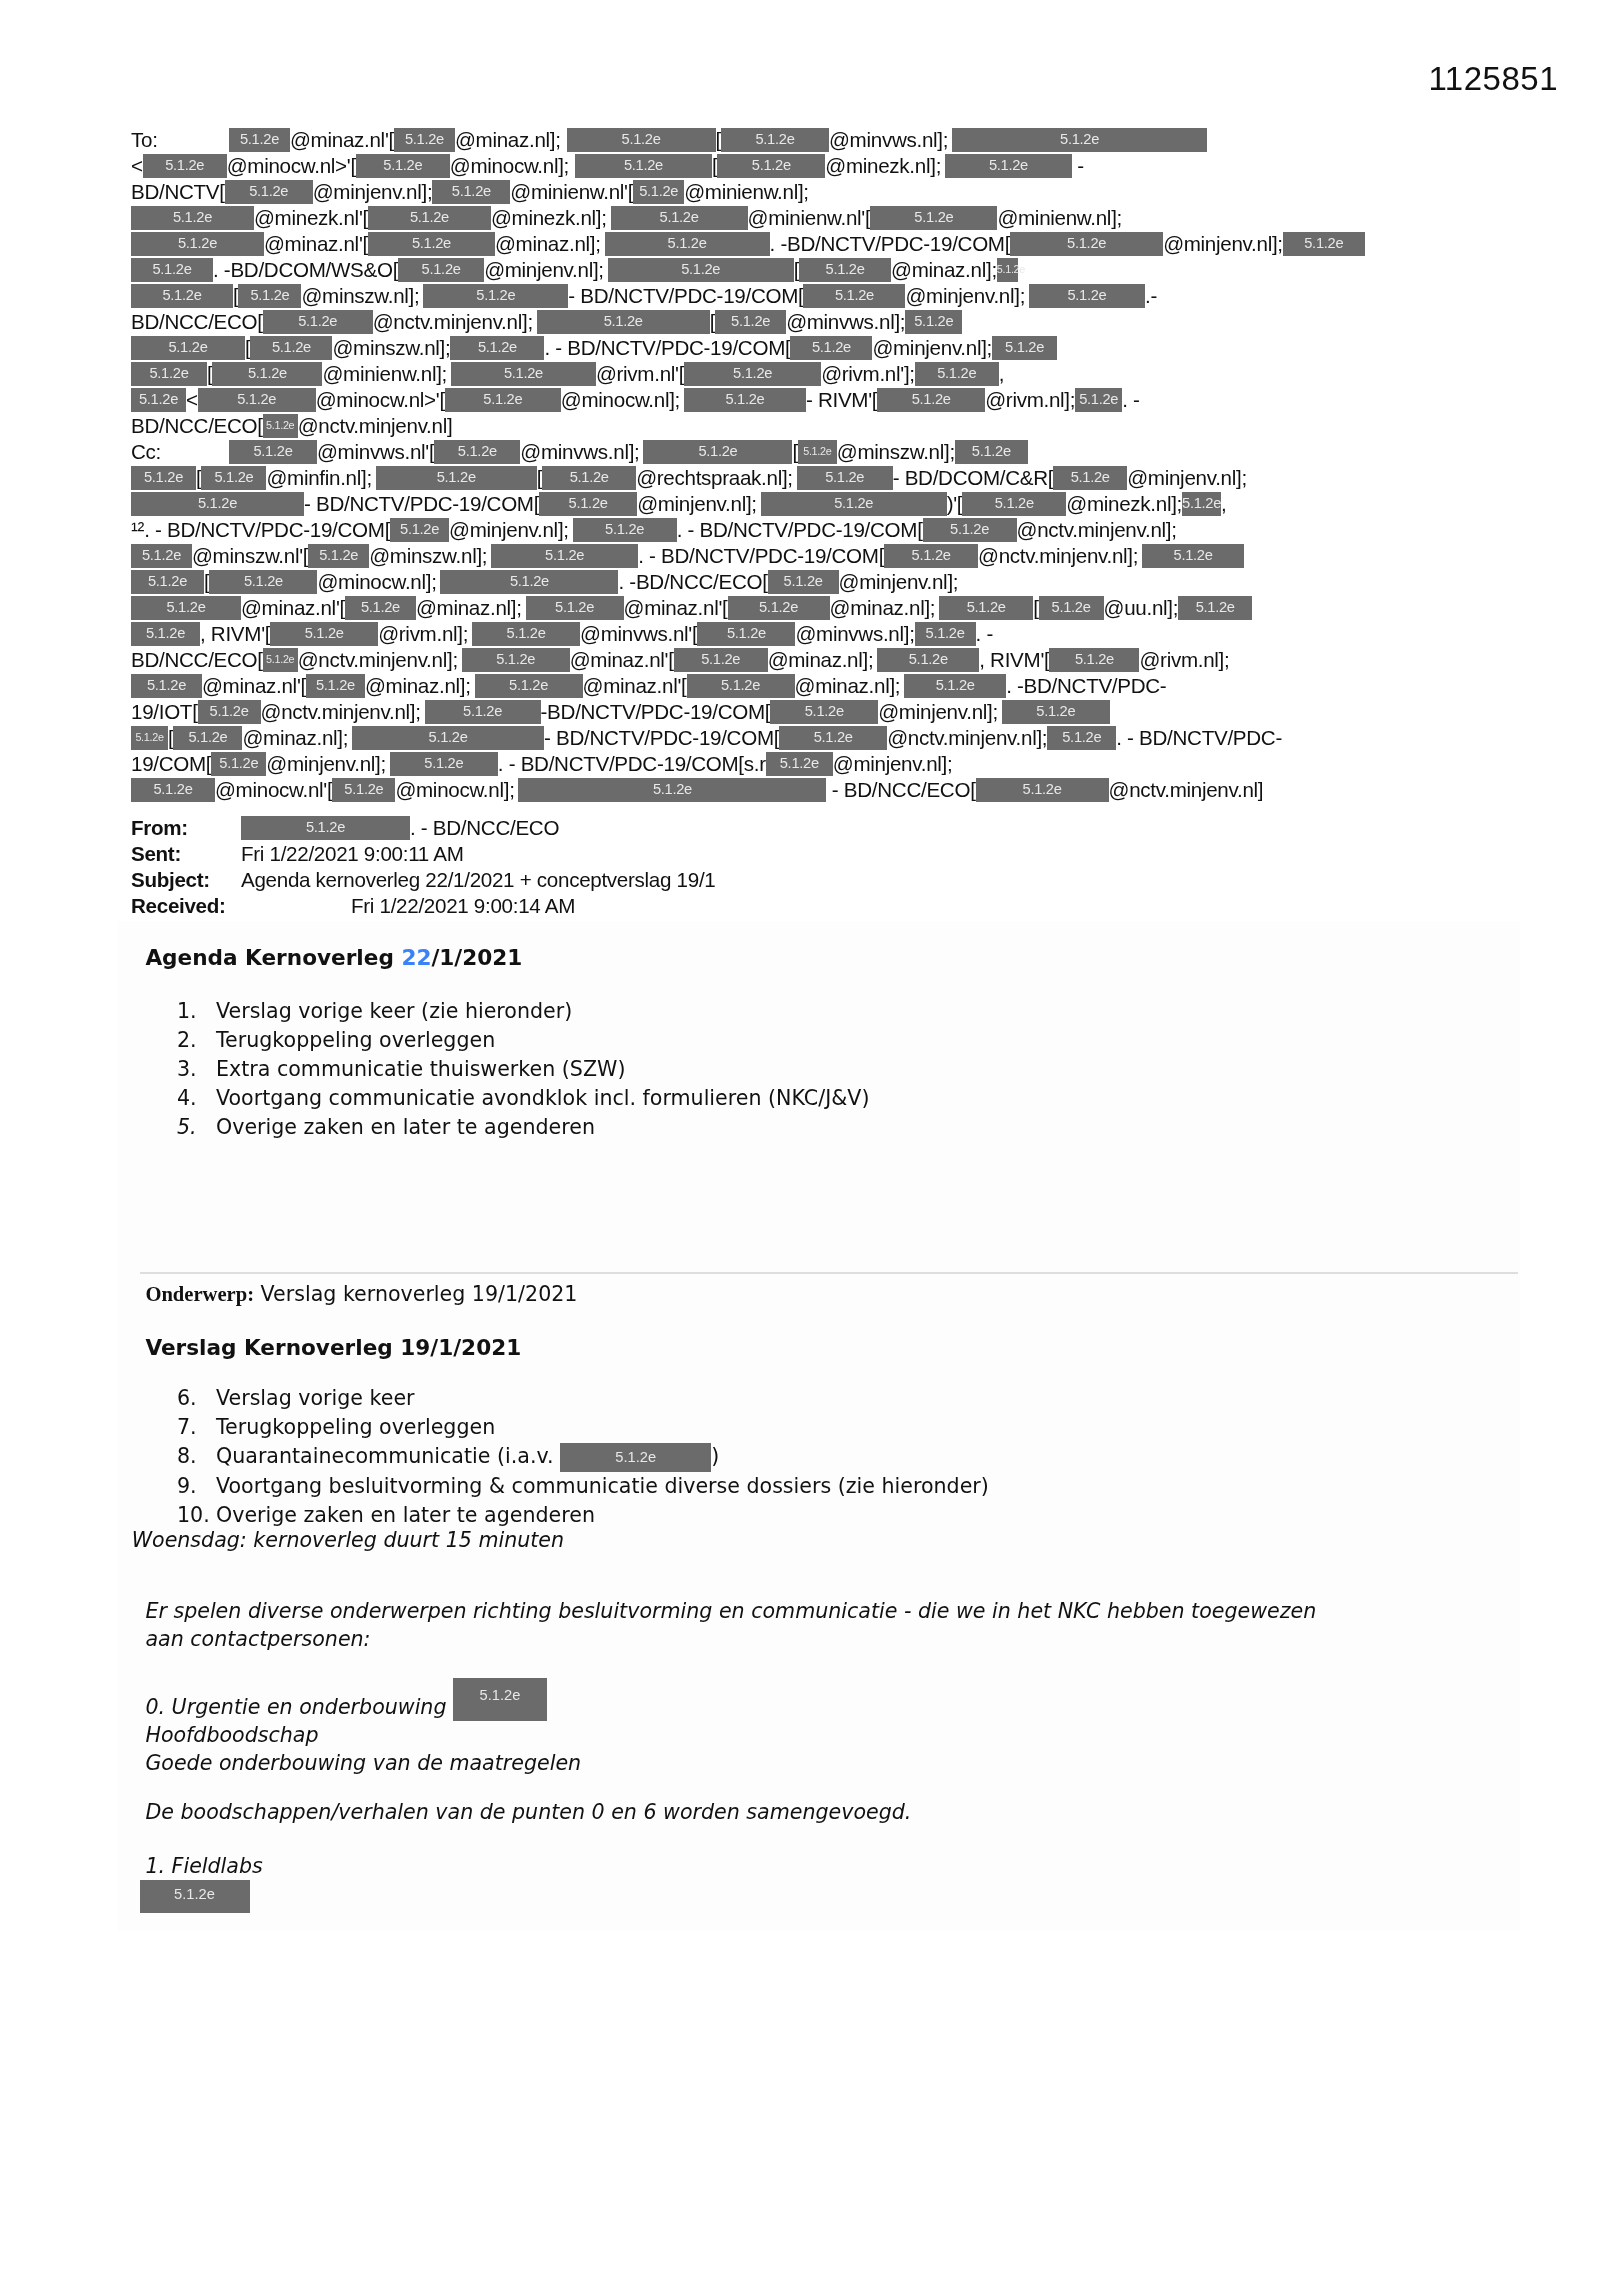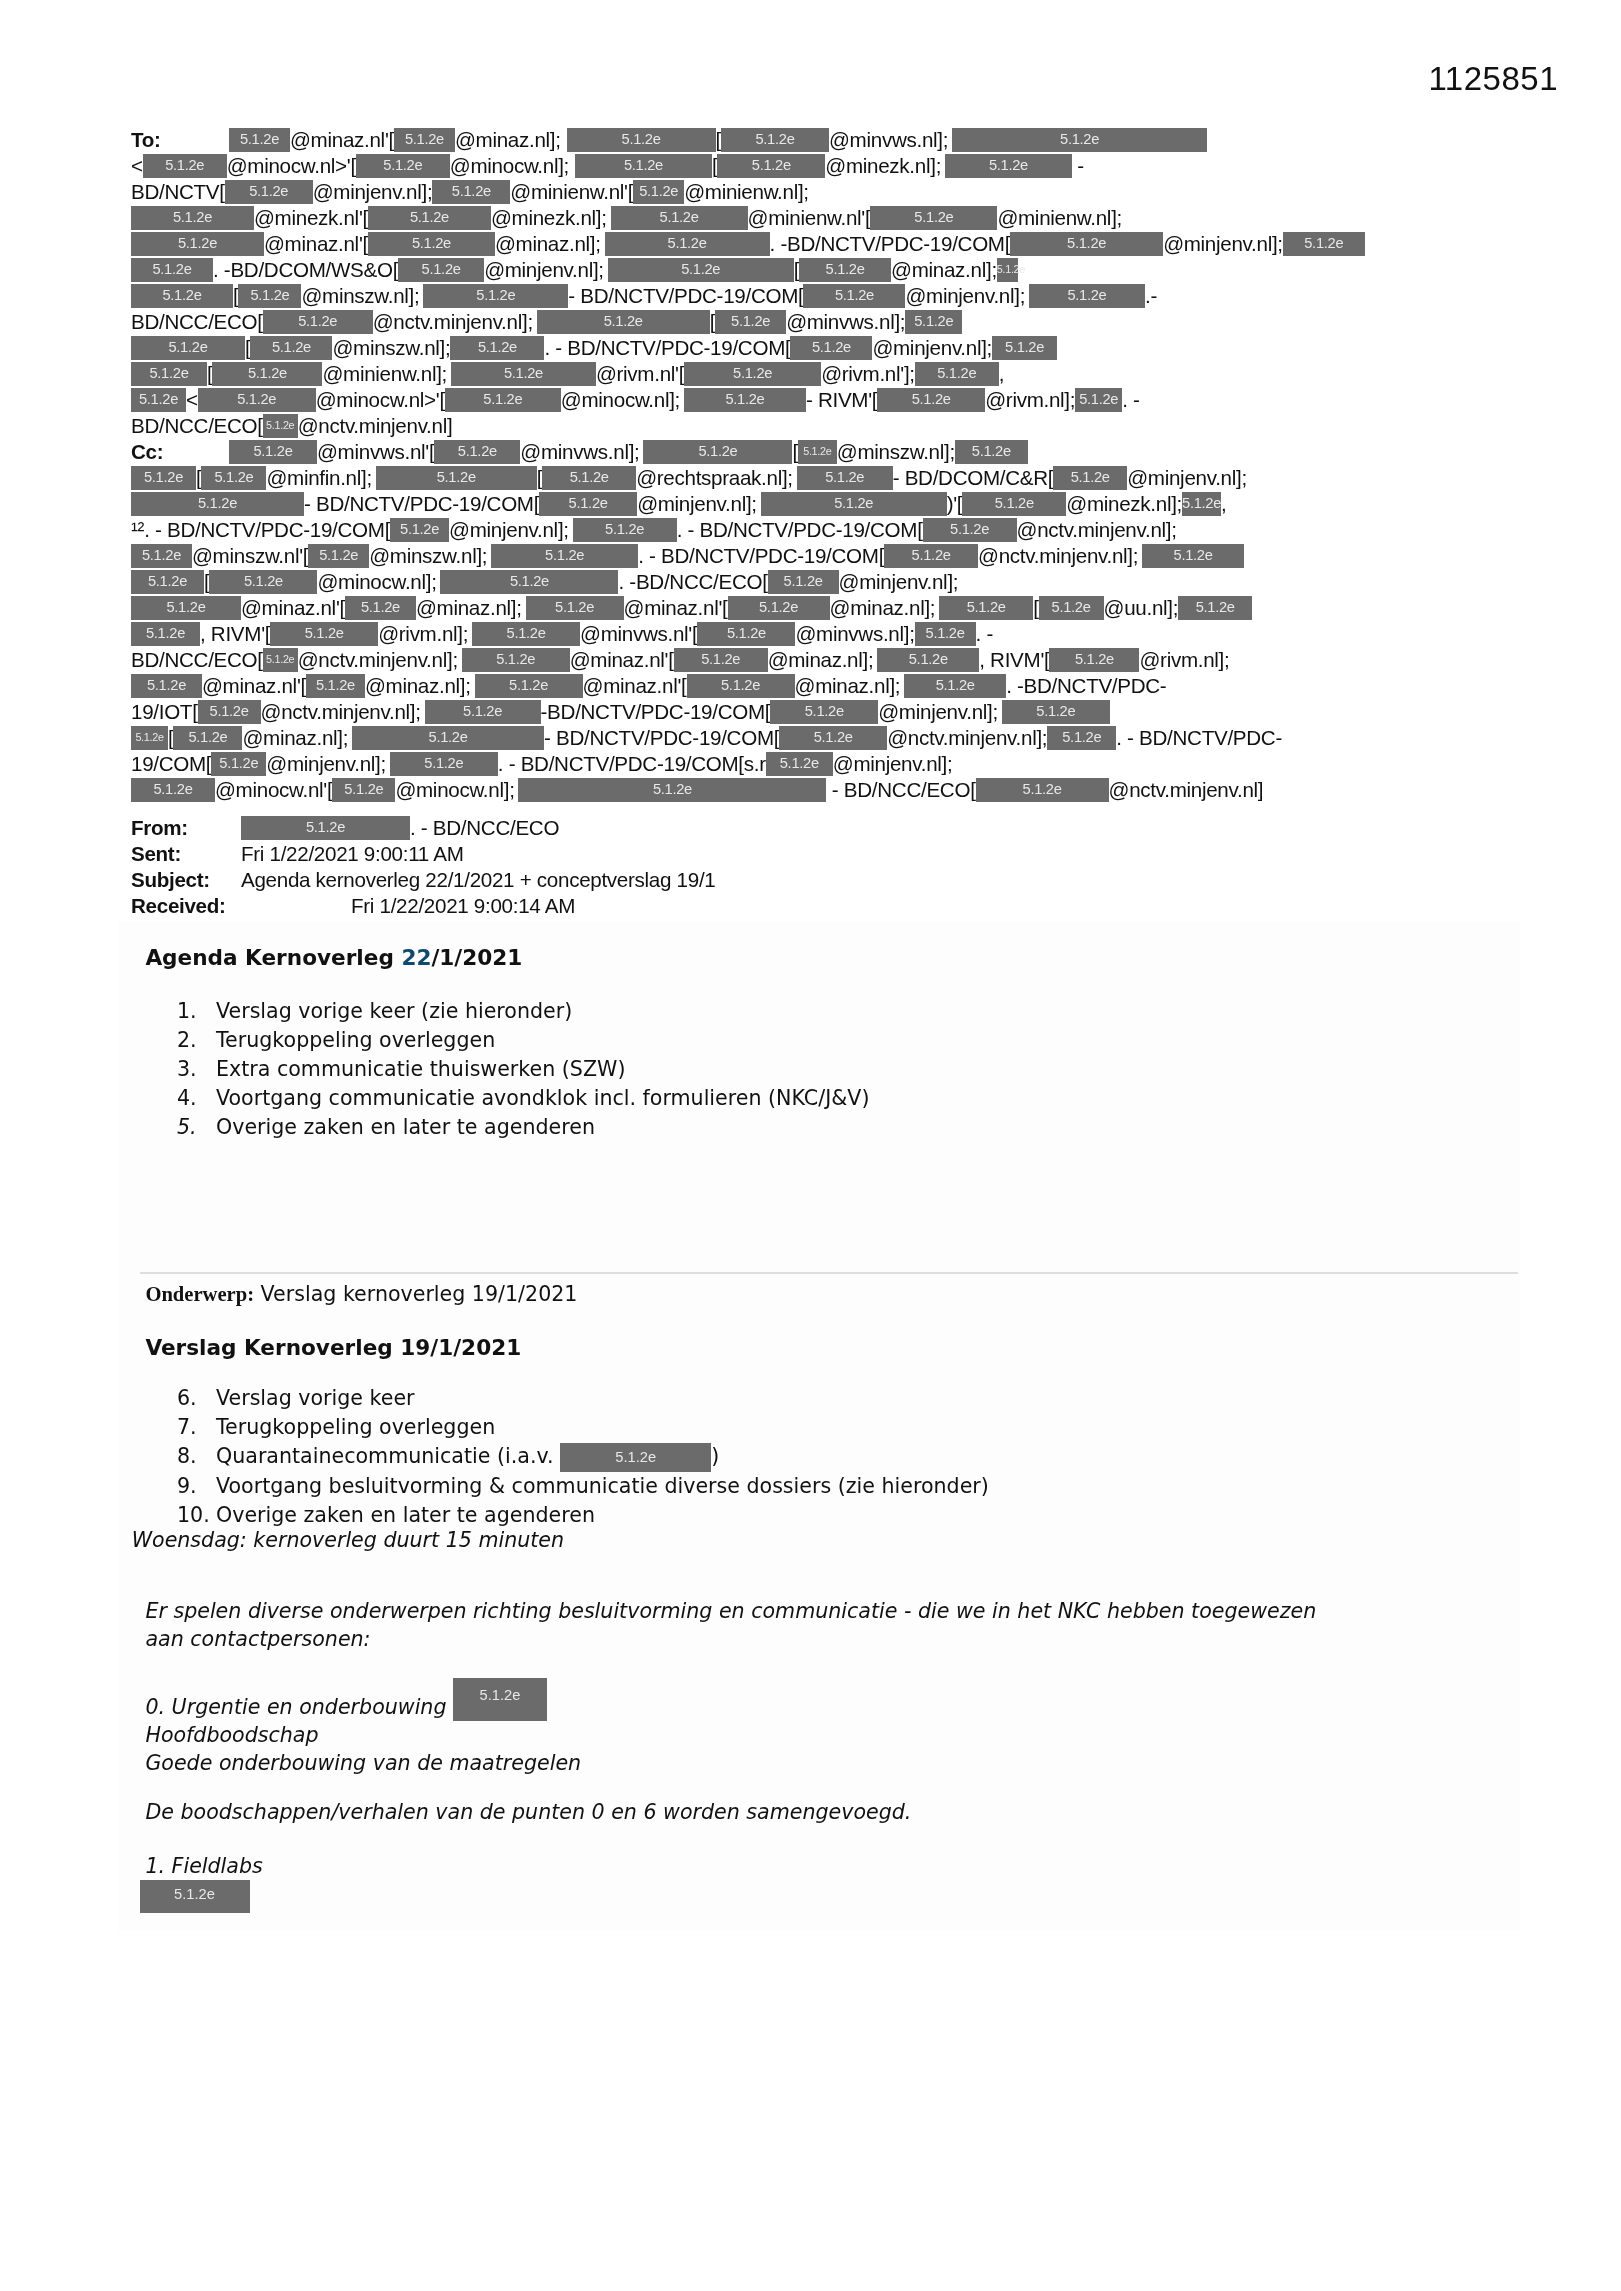--- a/index.html
+++ b/index.html
@@ -1,28 +1,28 @@
 <!DOCTYPE html>
 <html><head>
 <meta charset="utf-8">
 <style>
   html, body { margin:0; padding:0; background:#ffffff; }
   body { width:1621px; height:2292px; position:relative; overflow:hidden; font-family:"Liberation Sans", sans-serif; color:#111; }
   .docnum { position:absolute; top:60px; right:63px; font-size:33px; letter-spacing:0.5px; color:#111; }
   .hdr { position:absolute; left:131px; top:127px; width:1392px; font-family:"Liberation Sans", sans-serif; font-size:20.6px; line-height:26px; letter-spacing:-0.3px; }
   .hline { white-space:nowrap; height:26px; }
-  .lbl { font-weight:bold; display:inline-block; }
+  .lbl { font-weight:normal; display:inline-block; }
   .r { display:inline-block; background:#6b6b6b; color:#e8e8e8; font-size:14.7px; text-align:center; line-height:23.5px; height:23.5px; vertical-align:top; margin-top:1px; }
   .r.sm { font-size:10.8px; }
   .meta { position:absolute; left:131px; top:815px; font-size:20.6px; line-height:26px; letter-spacing:-0.3px; }
   .meta .row { white-space:nowrap; }
   .meta .k { font-weight:bold; display:inline-block; width:110px; }
   .body { position:absolute; left:118px; top:921px; width:1402px; height:1010px; background:#fdfdfd; font-family:"DejaVu Sans", sans-serif; }
   .h2 { position:absolute; left:27.4px; font-weight:bold; font-size:21.6px; }
-  .h2 .blue { color:#0c4a6e;text-align:right; }
+  .h2 .blue { color:#3b82f6;text-align:right; }
   ol.list { position:absolute; left:59px; margin:0; padding:0; list-style:none; font-size:20.6px; line-height:29px; }
   ol.list li { white-space:nowrap; }
   ol.list .n { display:inline-block; width:39px; }
   .divider { position:absolute; left:21.6px; width:1378px; top:351px; height:2px; background:#dedede; }
   .subj { position:absolute; left:27.4px; top:361px; font-size:20.6px; }
   .subj b { font-weight:bold;font-family:Liberation Serif, serif; }
   .it { position:absolute; left:27.4px; font-style:italic; font-size:20.6px; line-height:28px; }
   .it.w { left:13.7px; }
   .rb { display:inline-block; background:#6b6b6b; color:#e8e8e8; font-family:"Liberation Sans", sans-serif; font-style:normal; font-size:14.7px; text-align:center; vertical-align:middle; }
 </style>

